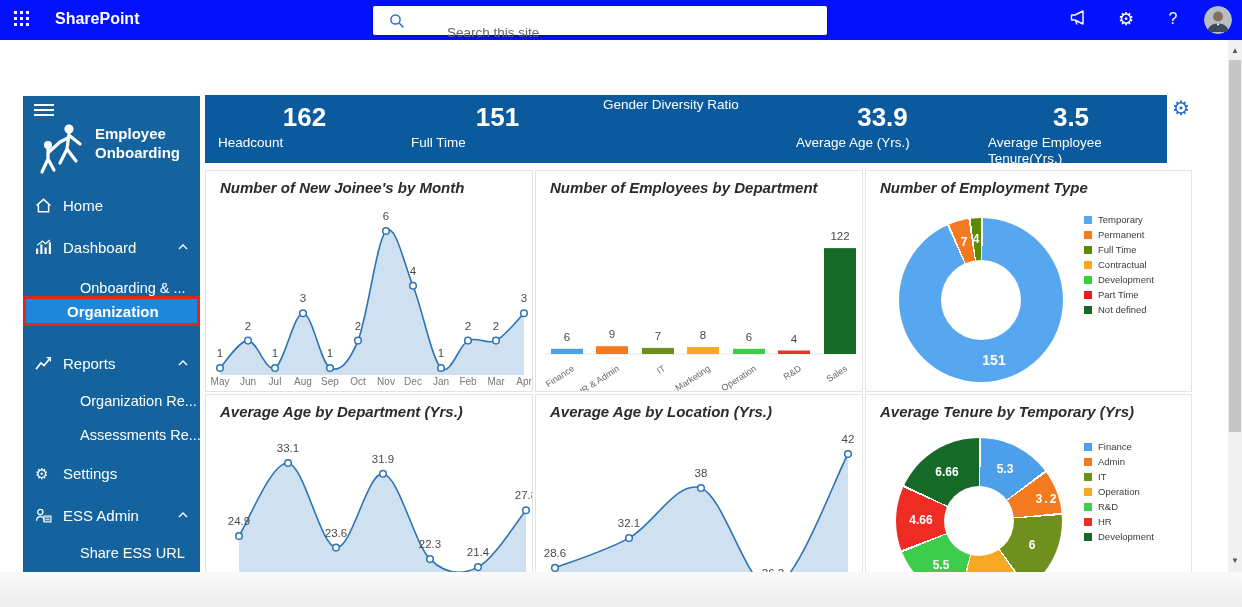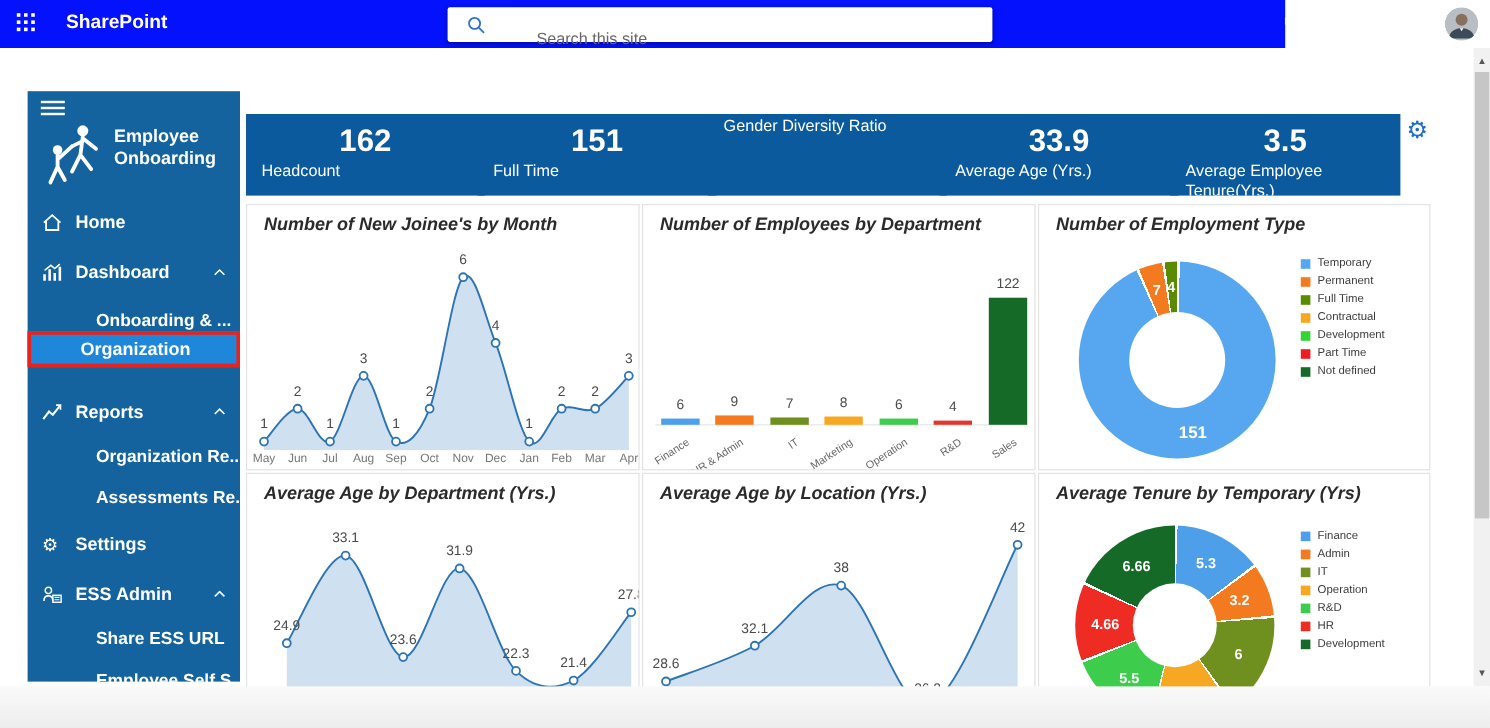--- a/index.html
+++ b/index.html
@@ -1,39 +1,39 @@
 <!DOCTYPE html>
 <html><head>
 <meta charset="utf-8">
 <style>
   * { margin:0; padding:0; box-sizing:border-box; }
   html,body { width:1242px; height:607px; overflow:hidden; background:#fff;
     font-family:"Liberation Sans", sans-serif; color:#333; }
   
-  #topbar { position:absolute; left:0; top:0; width:1071px; height:40px; background:#0311fc; }
+  #topbar { position:absolute; left:0; top:0; width:1242px; height:40px; background:#0311fc; }
   #brand { position:absolute; left:55px; top:10px; color:#fff; font-size:16px; font-weight:bold; }
   #waffle { position:absolute; left:14px; top:11px; width:20px; height:19px;
     display:grid; grid-template-columns:repeat(3,3px); grid-template-rows:repeat(3,3px); gap:3px; cursor:pointer; }
   #waffle i { background:#fff; }
   #searchbox { position:absolute; left:373px; top:6px; width:454px; height:29px; background:#fff;
     border-radius:2px; box-shadow:0 1px 3px rgba(0,0,0,.35); }
   #searchbox input { position:absolute; left:42px; top:12px; width:400px; height:29px; border:0; outline:none;
     font-size:13.5px; color:#333; font-family:Liberation Sans, sans-serif; background:transparent;margin-left:32px; }
   #searchbox input::placeholder { color:#666; }
   .topicon { position:absolute; top:8px; width:26px; height:24px; color:#fff; text-align:center; cursor:pointer; }
   #avatar { position:absolute; left:1204px; top:6px; width:28px; height:28px; border-radius:50%; overflow:hidden; cursor:pointer; }
   
-  #sidebar { position:absolute; left:23px; top:76px; width:177px; height:492px; background:#14639e; }
+  #sidebar { position:absolute; left:23px; top:96px; width:177px; height:492px; background:#14639e; }
   #hamburger { position:absolute; left:11px; top:8px; width:20px; height:14px; cursor:pointer; }
   #hamburger i { display:block; height:2px; background:#fff; margin-bottom:3px; }
   #logo-icon { position:absolute; left:12px; top:26px; }
   #logo-title { position:absolute; left:72px; top:28px; color:#fff; font-weight:bold; font-size:15px; line-height:19px; }
   .nav-row { position:absolute; left:0; width:177px; height:22px; color:#fff; font-size:15px; cursor:pointer; }
   .nav-row .nicon { position:absolute; left:12px; top:2px; width:17px; height:17px; }
-  .nav-row .nlabel { position:absolute; left:40px; top:2px; white-space:nowrap;font-weight:bold; }
+  .nav-row .nlabel { position:absolute; left:40px; top:2px; white-space:nowrap; }
   .nav-row .child { left:44px; font-size:14.5px;margin-left:13px; }
   .nav-row .chev { position:absolute; right:12px; top:7px; }
   #nav-selected { position:absolute; left:0; top:200px; width:177px; height:30px; background:#1e87da;
     border:3px solid #e8231d; color:#fff; font-weight:bold; font-size:15px; cursor:pointer; }
   #nav-selected span { position:absolute; left:41px; top:4px; }
   
   .kpi { position:absolute; top:95px; width:199px; height:68px; background:#0b5a9d; color:#fff; overflow:hidden; cursor:default; }
   .kpi .v { margin-top:7px; text-align:center; font-size:26px; font-weight:bold; }
   .kpi .l { margin:2px 0 0 13px; font-size:13.5px; line-height:16px; }
   
@@ -383,21 +383,21 @@
       <div class="li">
         <span class="sw" style="background: rgb(238, 44, 36);"></span>
         <span class="lt">HR</span>
       </div>
       <div class="li">
         <span class="sw" style="background: rgb(21, 106, 40);"></span>
         <span class="lt">Development</span>
       </div>
     </div>
 <span class="donut-label" style="left: 139px; top: 74px;">5.3</span>
-    <span class="donut-label" style="left: 167px; top: 105px;">3.2</span>
+    <span class="donut-label" style="left: 180px; top: 105px; font-family: Liberation Mono, monospace;">3.2</span>
     <span class="donut-label" style="left: 166px; top: 150px;">6</span>
     <span class="donut-label" style="left: 75px; top: 170px;">5.5</span>
     <span class="donut-label" style="left: 55px; top: 125px;">4.66</span>
     <span class="donut-label" style="left: 81px; top: 77px;">6.66</span>
   </div>
 
 <div id="scrollbar">
   <div class="sb-arrow" style="top:6px">▲</div>
   <div id="sb-thumb"></div>
   <div class="sb-arrow" style="top:516px">▼</div>

